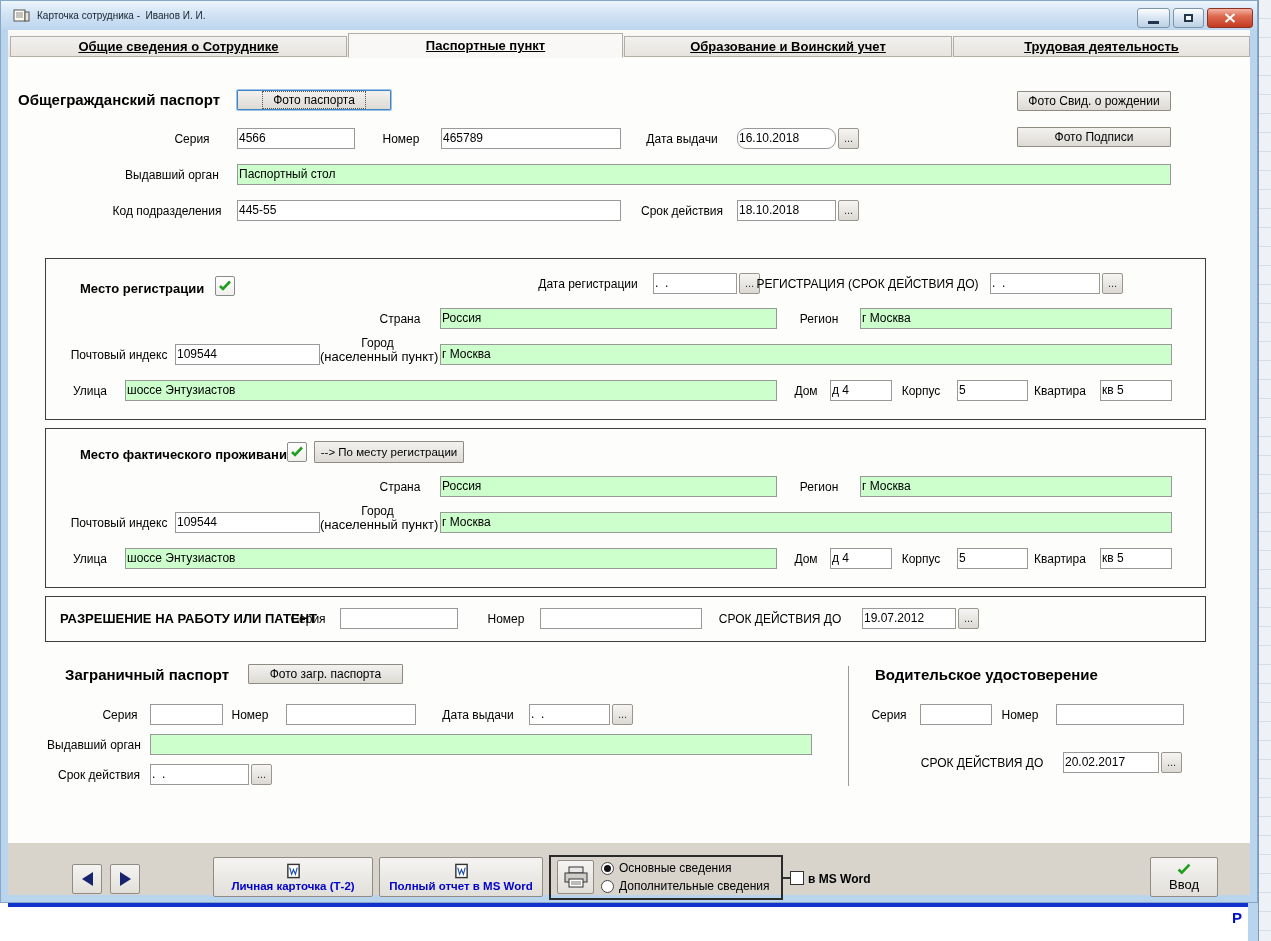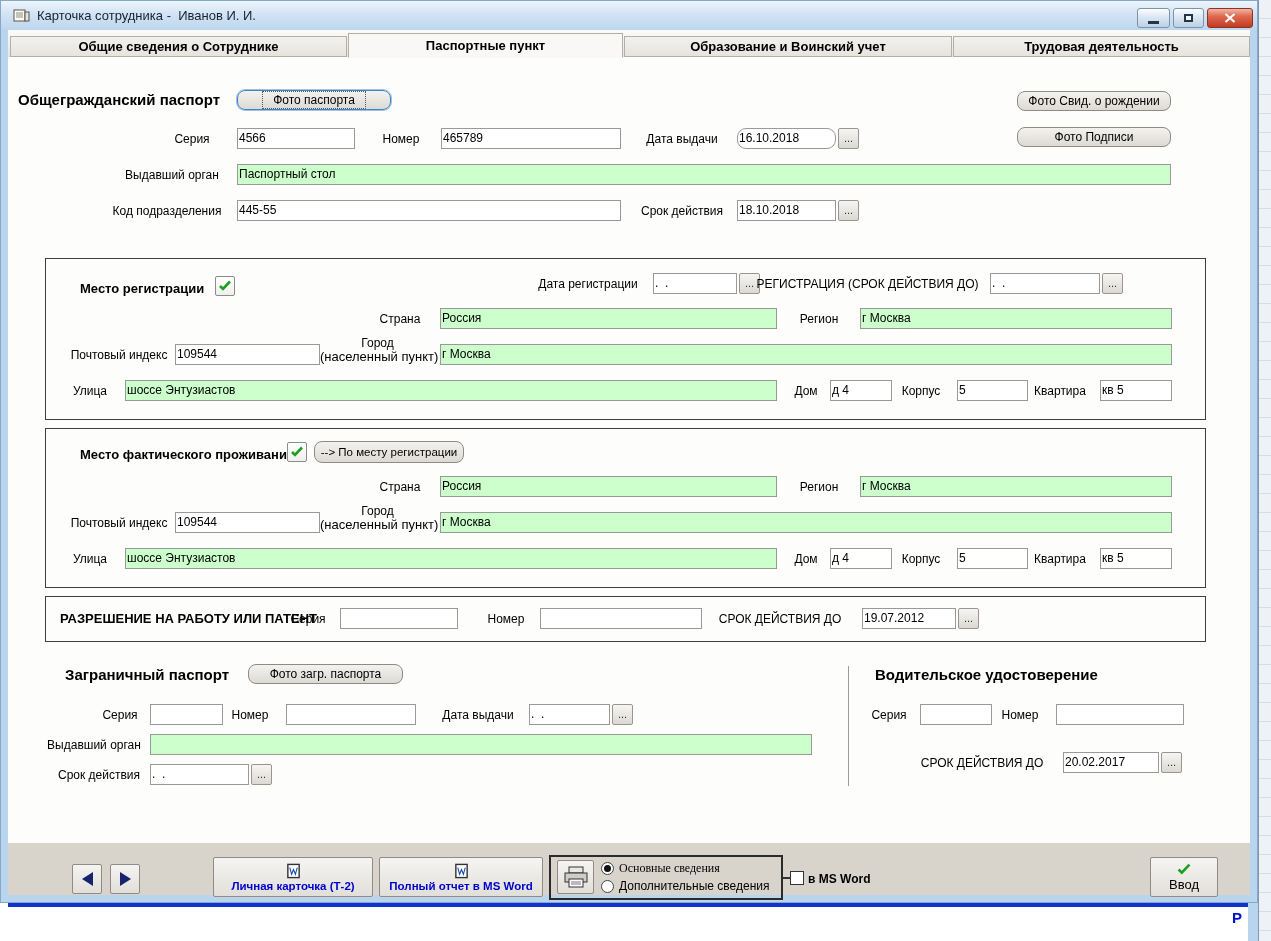--- a/index.html
+++ b/index.html
@@ -14,52 +14,52 @@
   .bg-line{position:absolute;left:8px;top:0;width:1244px;height:4px;background:#1133cc;}
   .bg-letter{position:absolute;left:1232px;top:6px;font-size:15px;font-weight:bold;color:#0011cc;}
   .bg-vtail{position:absolute;left:1248px;top:903px;width:10px;height:38px;background:#b9d5ee;}
 
   
   .frame{position:absolute;left:0;top:0;width:1258px;height:903px;background:#b9d5ee;
          border:1px solid #86a7c5;box-sizing:border-box;}
   .titlebar{position:absolute;left:1px;top:1px;width:1256px;height:29px;
             background:linear-gradient(#edf5fd,#d2e3f4 45%,#bdd6ee);display:flex;align-items:center;}
   .app-icon{margin-left:12px;display:flex;}
-  .title{font-size:13px;color:#17222e;margin-left:7px;white-space:pre;}
+  .title{font-size:10px;color:#17222e;margin-left:7px;white-space:pre;}
   .winbtn{position:absolute;top:8px;height:20px;border:1px solid #7d93a8;border-radius:3px;
           background:linear-gradient(#fdfeff,#dbe7f3 45%,#bcd0e4);display:flex;align-items:center;
           justify-content:center;box-sizing:border-box;cursor:default;}
   .winbtn.close{background:linear-gradient(#f2b5a4,#dd6a50 40%,#c23a22);border-color:#8e3222;}
   .g-min{display:block;width:11px;height:3px;background:#23354a;margin-top:9px;}
   .g-rest{display:block;width:9px;height:8px;border:2px solid #23354a;background:#f5f9fd;box-sizing:border-box;}
 
   .body-bg{position:absolute;left:8px;top:30px;width:1242px;height:865px;background:#d8d4cb;}
   .tabstrip{position:absolute;left:8px;top:30px;width:1242px;height:27px;
             background:linear-gradient(#fbfbfa,#e8e5e0);}
   .content{position:absolute;left:8px;top:57px;width:1242px;height:786px;background:#fdfdfc;}
 
   .tab{position:absolute;box-sizing:border-box;border:1px solid #b3afa6;
        background:linear-gradient(#f2f1ef,#e7e4df);font-weight:bold;font-size:13px;
-       display:flex;align-items:center;justify-content:center;}
+       display:flex;align-items:center;justify-content:center;text-decoration:underline;}
   .tab.active{background:#f9f8f6;border-bottom:1px solid #f9f8f6;z-index:2;}
 
   
   .h1{position:absolute;font-weight:bold;font-size:15px;white-space:nowrap;}
   .h2{position:absolute;font-weight:bold;font-size:13px;white-space:nowrap;}
   .lbl{position:absolute;font-size:12px;text-align:center;white-space:nowrap;}
   .lbl small{font-size:13px;}
   .inp{position:absolute;height:21px;box-sizing:border-box;border:1px solid #999;background:#fff;
        font-size:12px;line-height:19px;padding:0 1px;white-space:pre;overflow:hidden;}
   .green{background:#ccffcc;}
   .dots{position:absolute;width:21px;height:21px;box-sizing:border-box;border:1px solid #9b968d;
         background:linear-gradient(#f6f5f3,#dcd9d3);font-size:11px;text-align:center;line-height:18px;
         color:#333;border-radius:2px;}
   .pbtn{position:absolute;height:20px;box-sizing:border-box;border:1px solid #8f8b83;
         background:linear-gradient(#f3f2f0,#dddad4);font-size:12px;display:flex;align-items:center;
-        justify-content:center;border-radius:8px;white-space:nowrap;}
+        justify-content:center;border-radius:1px;white-space:nowrap;}
   .pbtn.focus{border:1px solid #3f84c4;box-shadow:0 0 0 1px #9cc3e6;}
   .pbtn.focus .in{border:1px dotted #555;padding:1px 10px;}
   .grp{position:absolute;border:1px solid #3e3e3e;box-sizing:border-box;}
   .chk{position:absolute;width:20px;height:20px;box-sizing:border-box;border:1px solid #8b8b8b;
        background:linear-gradient(#ffffff,#efefec);border-radius:2px;display:flex;align-items:center;
        justify-content:center;}
   .vline{position:absolute;width:1px;background:#9a9a9a;}
 
   
   .tbtn{position:absolute;box-sizing:border-box;border:1px solid #908c84;border-radius:2px;
@@ -299,21 +299,21 @@
         <rect x="6" y="1" width="14" height="6" fill="#e8e8e8" stroke="#333"></rect>
         <rect x="2" y="7" width="22" height="9" fill="#cfcdc8" stroke="#333"></rect>
         <rect x="6" y="13" width="14" height="8" fill="#fff" stroke="#333"></rect>
         <line x1="8" y1="16" x2="18" y2="16" stroke="#777"></line>
         <line x1="8" y1="18" x2="18" y2="18" stroke="#777"></line>
       </svg>
   </div>
   <div class="radio" style="left:601px;top:862px;">
       <span class="dot"></span>
     </div>
-  <div class="rlbl" style="left:619px;top:861px;font-family:Liberation Serif, serif;">Основные сведения</div>
+  <div class="rlbl" style="left:619px;top:861px;">Основные сведения</div>
   <div class="radio" style="left:601px;top:880px;"></div>
   <div class="rlbl" style="left:619px;top:879px;">Дополнительные сведения</div>
 
   <div class="hline" style="left:783px;top:877px;width:7px;"></div>
   <div class="cbox" style="left:790px;top:871px;"></div>
   <div class="blbl" style="left:808px;top:872px;">в MS Word</div>
 
   <div class="tbtn" style="left:1150px;top:857px;width:68px;height:40px;">
     <svg width="16" height="13" viewBox="0 0 14 12">
         <path d="M2 6 L5 9 L12 1.5" stroke="#1f9e20" stroke-width="2.4" fill="none"></path>

